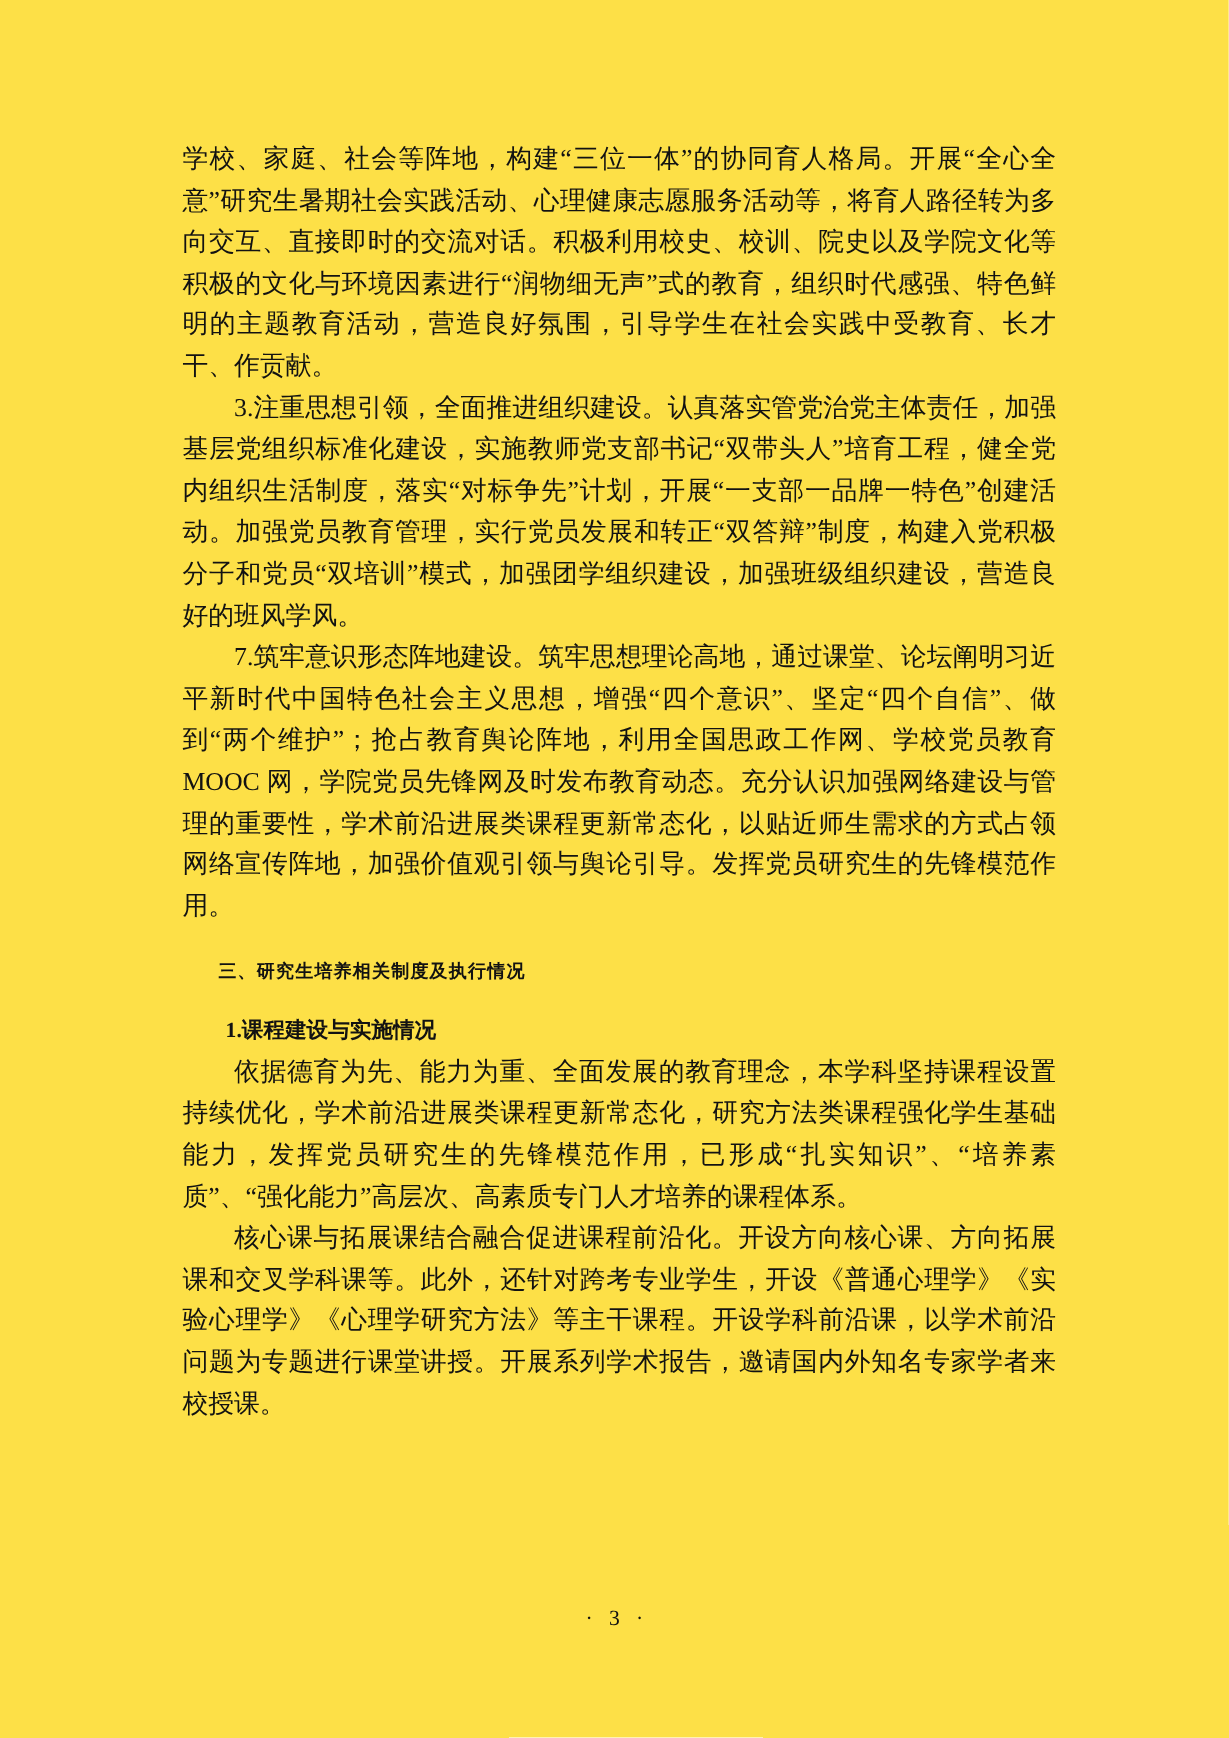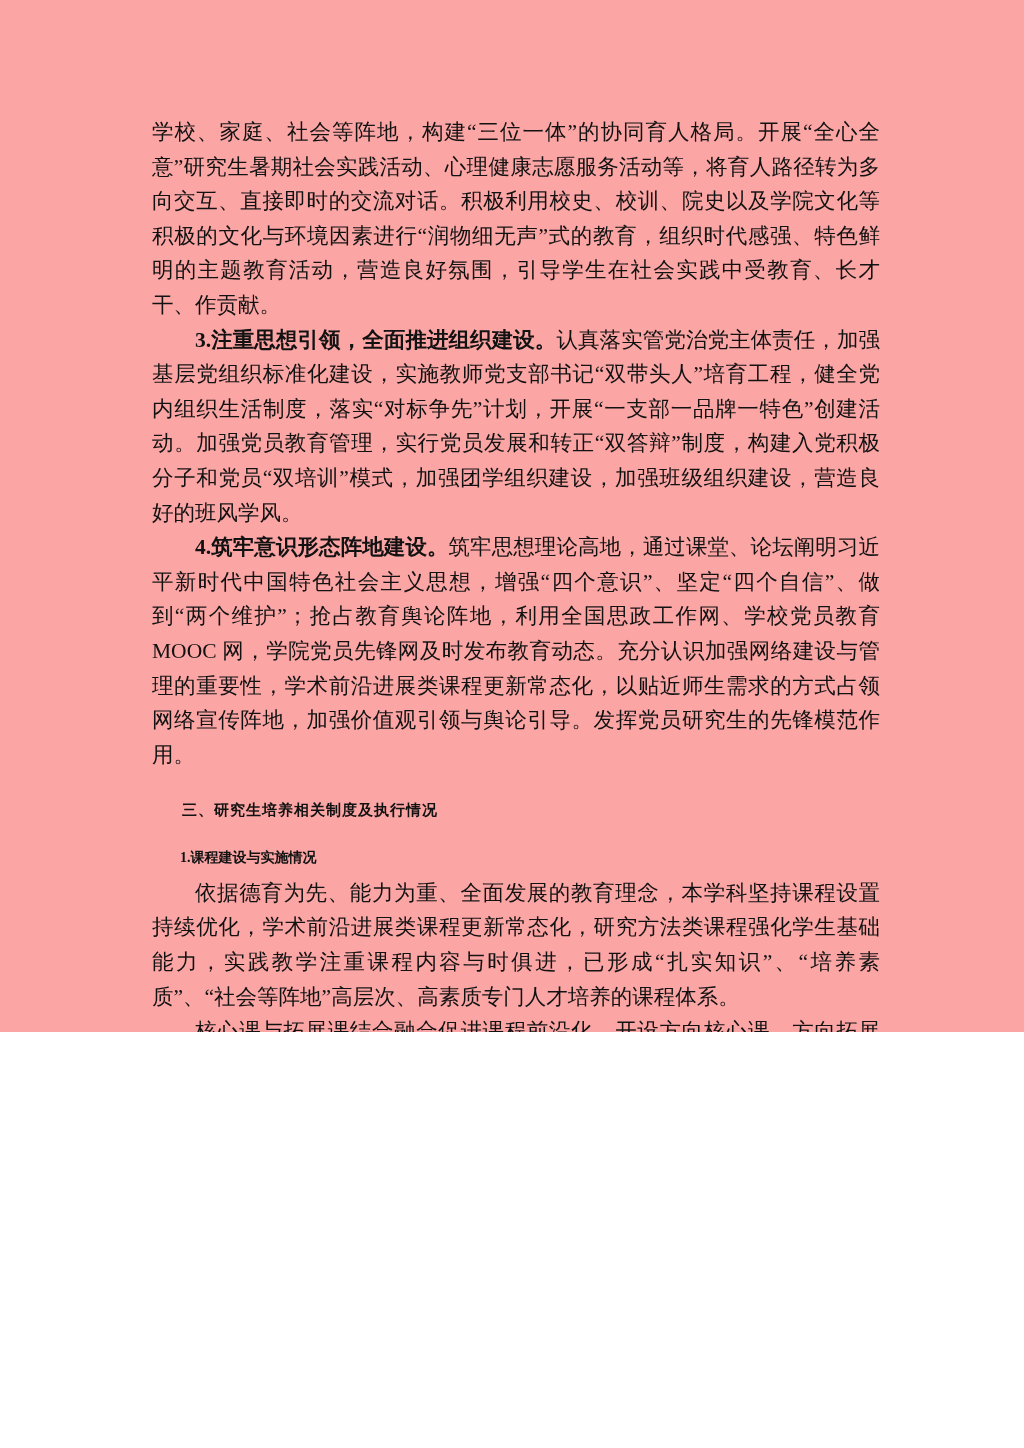--- a/index.html
+++ b/index.html
@@ -3,22 +3,22 @@
 <meta charset="utf-8">
 <style>
   html, body {
     margin: 0;
     padding: 0;
     background: #ffffff;
   }
   .page {
     position: relative;
     width: 1024px;
-    height: 1032px;
-    background: #fca5a5;
+    height: 1448px;
+    background: #fde047;
     overflow: hidden;
     font-family: "Liberation Serif", "DejaVu Serif", serif;
     color: #121212;
   }
   .content {
     position: absolute;
     left: 152px;
     top: 115px;
     width: 728px;
     font-size: 21.5px;
@@ -28,35 +28,35 @@
   }
   .content p {
     margin: 0;
     padding: 0;
     text-indent: 2em;
   }
   .content p.no-indent {
     text-indent: 0;
   }
   .lead {
-    font-weight: bold;
+    font-weight: normal;
   }
   .sec-heading {
     font-family: "Liberation Sans", "DejaVu Sans", sans-serif;
     font-weight: bold;
     font-size: 15px;
     line-height: 36px;
     margin: 20px 0 13px 0;
     text-indent: 2em;
     text-align: left;
     letter-spacing: 1px;
   }
   .sub-heading {
     font-weight: bold;
-    font-size: 14px;
+    font-size: 18px;
     line-height: 34.6px;
     margin: 0;
     text-indent: 2em;
     text-align: left;
   }
   .footer {
     position: absolute;
     top: 1336px;
     left: 0;
     width: 100%;
@@ -70,28 +70,28 @@
 </head>
 <body>
 
 <div class="page">
   <div class="content">
 
     <p class="no-indent">学校、家庭、社会等阵地，构建“三位一体”的协同育人格局。开展“全心全意”研究生暑期社会实践活动、心理健康志愿服务活动等，将育人路径转为多向交互、直接即时的交流对话。积极利用校史、校训、院史以及学院文化等积极的文化与环境因素进行“润物细无声”式的教育，组织时代感强、特色鲜明的主题教育活动，营造良好氛围，引导学生在社会实践中受教育、长才干、作贡献。</p>
 
     <p><span class="lead">3.注重思想引领，全面推进组织建设。</span><span>认真落实管党治党主体责任，加强基层党组织标准化建设，实施教师党支部书记“双带头人”培育工程，健全党内组织生活制度，落实“对标争先”计划，开展“一支部一品牌一特色”创建活动。加强党员教育管理，实行党员发展和转正“双答辩”制度，构建入党积极分子和党员“双培训”模式，加强团学组织建设，加强班级组织建设，营造良好的班风学风。</span></p>
 
-    <p><span class="lead">4.筑牢意识形态阵地建设。</span><span>筑牢思想理论高地，通过课堂、论坛阐明习近平新时代中国特色社会主义思想，增强“四个意识”、坚定“四个自信”、做到“两个维护”；抢占教育舆论阵地，利用全国思政工作网、学校党员教育MOOC 网，学院党员先锋网及时发布教育动态。充分认识加强网络建设与管理的重要性，学术前沿进展类课程更新常态化，以贴近师生需求的方式占领网络宣传阵地，加强价值观引领与舆论引导。发挥党员研究生的先锋模范作用。</span></p>
+    <p><span class="lead">7.筑牢意识形态阵地建设。</span><span>筑牢思想理论高地，通过课堂、论坛阐明习近平新时代中国特色社会主义思想，增强“四个意识”、坚定“四个自信”、做到“两个维护”；抢占教育舆论阵地，利用全国思政工作网、学校党员教育MOOC 网，学院党员先锋网及时发布教育动态。充分认识加强网络建设与管理的重要性，学术前沿进展类课程更新常态化，以贴近师生需求的方式占领网络宣传阵地，加强价值观引领与舆论引导。发挥党员研究生的先锋模范作用。</span></p>
 
     <h2 class="sec-heading">三、研究生培养相关制度及执行情况</h2>
 
 
     <h3 class="sub-heading">1.课程建设与实施情况</h3>
 
-    <p>依据德育为先、能力为重、全面发展的教育理念，本学科坚持课程设置持续优化，学术前沿进展类课程更新常态化，研究方法类课程强化学生基础能力，实践教学注重课程内容与时俱进，已形成“扎实知识”、“培养素质”、“社会等阵地”高层次、高素质专门人才培养的课程体系。</p>
+    <p>依据德育为先、能力为重、全面发展的教育理念，本学科坚持课程设置持续优化，学术前沿进展类课程更新常态化，研究方法类课程强化学生基础能力，发挥党员研究生的先锋模范作用，已形成“扎实知识”、“培养素质”、“强化能力”高层次、高素质专门人才培养的课程体系。</p>
 
 
     <p>核心课与拓展课结合融合促进课程前沿化。开设方向核心课、方向拓展课和交叉学科课等。此外，还针对跨考专业学生，开设《普通心理学》《实验心理学》《心理学研究方法》等主干课程。开设学科前沿课，以学术前沿问题为专题进行课堂讲授。开展系列学术报告，邀请国内外知名专家学者来校授课。</p>
 
   </div>
 
   <div class="footer">· 3 ·</div>
 </div>
 
 </body></html>

